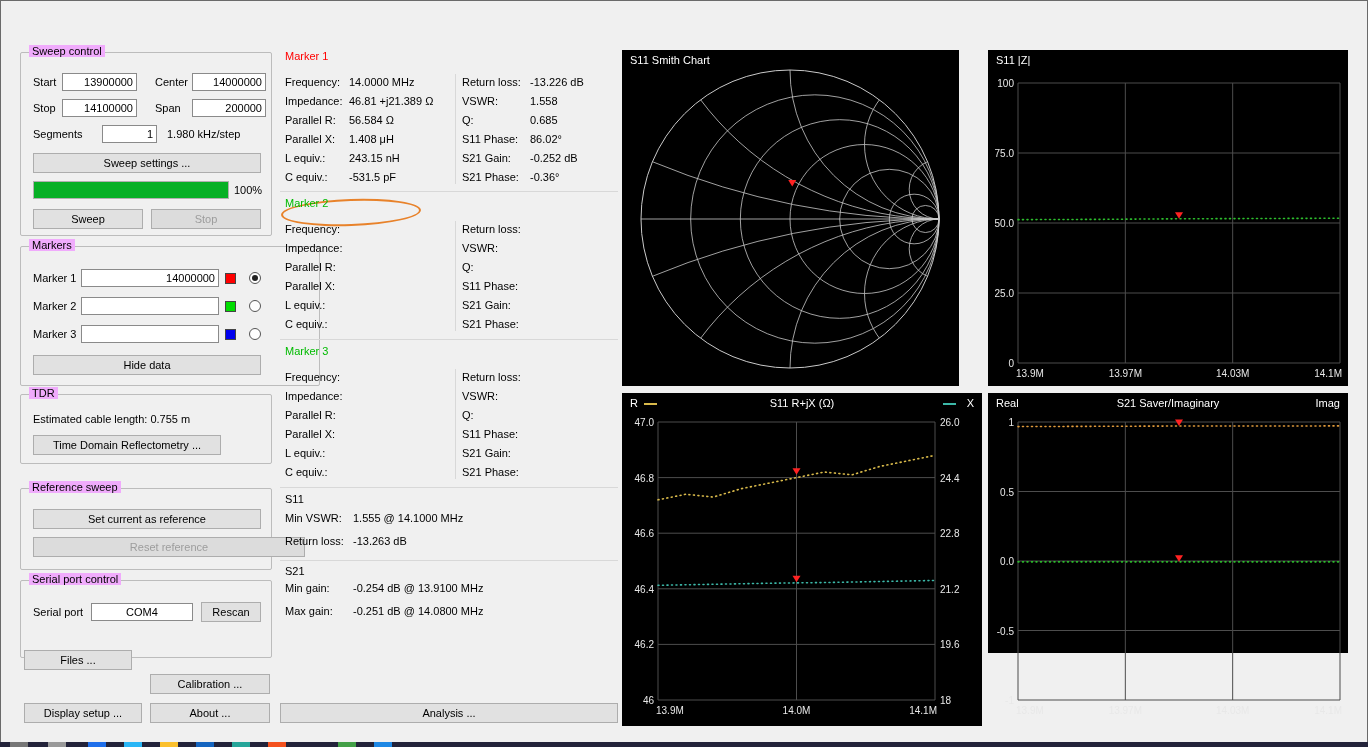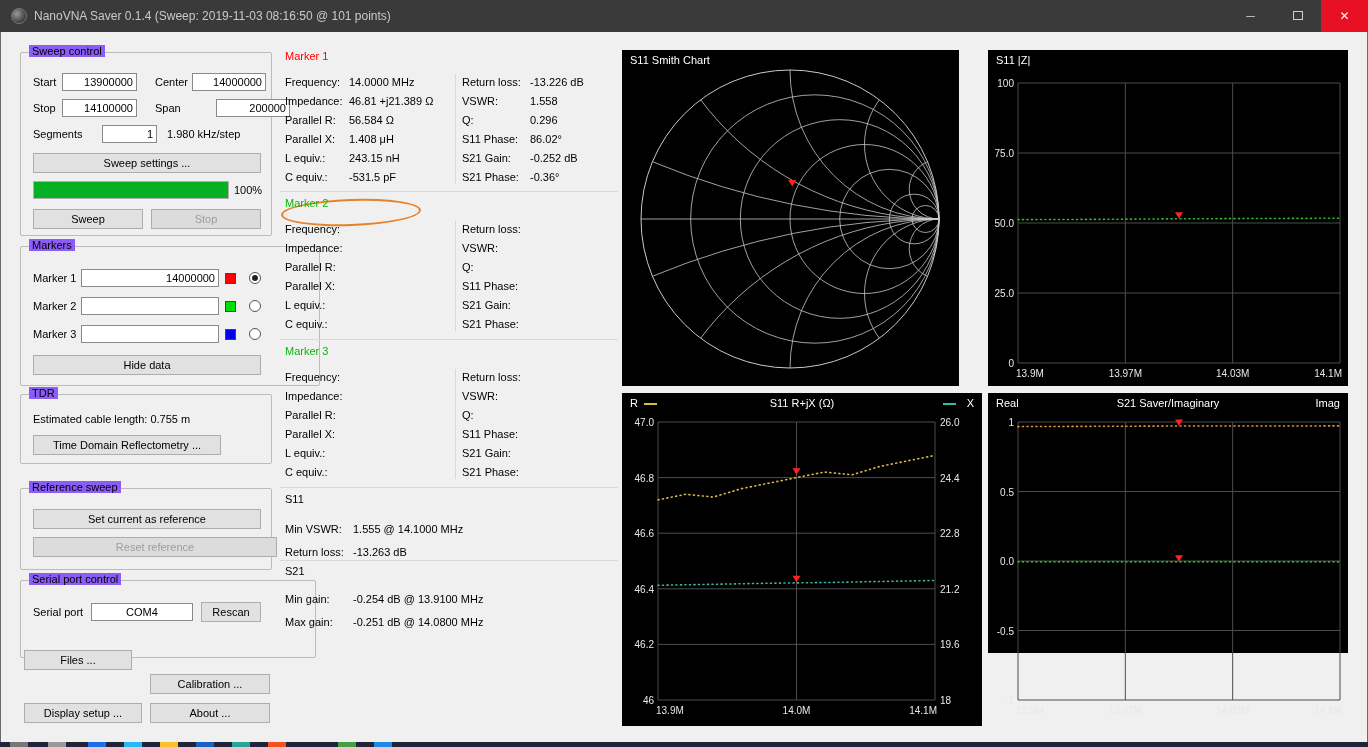--- a/index.html
+++ b/index.html
@@ -13,21 +13,21 @@
               background:radial-gradient(circle at 35% 35%, #9a9a9a, #3d3d3d 70%); border:1px solid #777; }
   .titletext { position:absolute; left:34px; top:0; line-height:32px; font-size:12px; color:#c9c9c9; white-space:nowrap; }
   .tb-btn { position:absolute; top:0; width:47px; height:32px; text-align:center; line-height:32px; color:#cfcfcf; font-size:12px; }
   .tb-min { right:94px; }
   .tb-max { right:47px; }
   .tb-max .maxbox { display:inline-block; width:10px; height:9px; border:1px solid #cfcfcf; margin-top:11px; }
   .tb-close { right:0; background:#e81123; color:#fff; }
 
   
   .group { position:absolute; border:1px solid #bcbcbc; border-radius:2px; }
-  .gtitle { position:absolute; top:-8px; left:8px; background:#8b5cf6; padding:0 3px; white-space:nowrap; }
+  .gtitle { position:absolute; top:-8px; left:8px; background:#f0abfc; padding:0 3px; white-space:nowrap; }
   .lbl { position:absolute; white-space:nowrap; }
   .tin { position:absolute; height:18px; border:1px solid #8a8a8a; background:#fff; font-family:"Liberation Sans",sans-serif;
          font-size:11px; padding:0 3px; }
   .tin.num { text-align:right; }
   .tin.ctr { text-align:center; }
   .btn { position:absolute; height:20px; background:#e1e1e1; border:1px solid #adadad; font-size:11px;
          text-align:center; line-height:18px; cursor:default; white-space:nowrap; }
   .btn.disabled { color:#9d9d9d; background:#dcdcdc; }
   .progress { position:absolute; height:18px; border:1px solid #b0b0b0; background:#e6e6e6; }
   .pfill { height:100%; width:100%; background:#06b025; }
@@ -40,21 +40,21 @@
   .mtitle { position:absolute; left:5px; white-space:nowrap; }
   .mcol { position:absolute; width:170px; }
   .mcol.rightcol { width:156px; }
   .mrow { display:flex; height:19px; align-items:center; }
   .mlabel { flex:none; width:64px; white-space:nowrap; }
   .rightcol .mlabel { width:68px; }
   .mval { white-space:nowrap; }
   .vdiv { position:absolute; left:175px; width:1px; background:#d8d8d8; }
   .hsep { position:absolute; left:0; width:338px; height:1px; background:#d8d8d8; }
   .statcol { position:absolute; left:5px; width:330px; }
-  .statrow { display:flex; height:23px; align-items:flex-end; }
+  .statrow { display:flex; height:23px; align-items:flex-start; }
   .statrow .mlabel { width:68px; }
   .ellipse-annot { position:absolute; left:-4px; top:127px; width:140px; height:27px; border:2px solid #e8822a;
                    border-radius:50%; transform:rotate(-2deg); pointer-events:none; }
 
   
   .chart { position:absolute; background:#000; }
   .ctitle { position:absolute; left:8px; top:4px; color:#fff; white-space:nowrap; }
   .ctitle.centered { left:0; right:0; text-align:center; }
   .clabel-left { position:absolute; left:8px; top:4px; color:#fff; }
   .clabel-right { position:absolute; right:8px; top:4px; color:#fff; }
@@ -65,38 +65,31 @@
 
   
   .taskbar { position:absolute; left:0; top:742px; width:1368px; height:5px; background:#23233a; }
   .tb-ic { position:absolute; top:0; width:18px; height:5px; }
 </style>
 </head>
 <body>
 
 <div class="screen">
 
-  <div class="titlebar">
-    <span class="app-icon"></span>
-    <span class="titletext">NanoVNA Saver 0.1.4 (Sweep: 2019-11-03 08:16:50 @ 101 points)</span>
-    <div class="tb-btn tb-min"><span>─</span></div>
-    <div class="tb-btn tb-max"><span class="maxbox"></span></div>
-    <div class="tb-btn tb-close"><span>✕</span></div>
-  </div>
 
   <div class="group" style="left:20px;top:52px;width:252px;height:184px">
     <span class="gtitle">Sweep control</span>
     <span class="lbl" style="left:12px;top:23px">Start</span>
     <input class="tin num" style="left: 41px; top: 20px; width: 75px;" value="13900000">
     <span class="lbl" style="left:134px;top:23px">Center</span>
     <input class="tin num" style="left: 171px; top: 20px; width: 74px;" value="14000000">
     <span class="lbl" style="left:12px;top:49px">Stop</span>
     <input class="tin num" style="left: 41px; top: 46px; width: 75px;" value="14100000">
     <span class="lbl" style="left:134px;top:49px">Span</span>
-    <input class="tin num" style="left: 171px; top: 46px; width: 74px; margin-left: 24px;" value="200000">
+    <input class="tin num" style="left: 171px; top: 46px; width: 74px;" value="200000">
     <span class="lbl" style="left:12px;top:75px">Segments</span>
     <input class="tin num" style="left: 81px; top: 72px; width: 55px;" value="1">
     <span class="lbl" style="left:146px;top:75px">1.980 kHz/step</span>
     <div class="btn" style="left:12px;top:100px;width:228px">Sweep settings ...</div>
     <div class="progress" style="left:12px;top:128px;width:196px">
         <div class="pfill" style="width: 100%; background: rgb(6, 176, 37);"></div>
       </div>
     <span class="lbl" style="left:213px;top:131px">100%</span>
     <div class="btn" style="left:12px;top:156px;width:110px">Sweep</div>
     <div class="btn disabled" style="left:130px;top:156px;width:110px">Stop</div>
@@ -121,24 +114,24 @@
 
   <div class="group" style="left:20px;top:394px;width:252px;height:70px">
     <span class="gtitle">TDR</span>
     <span class="lbl" style="left:12px;top:18px">Estimated cable length: 0.755 m</span>
     <div class="btn" style="left:12px;top:40px;width:188px">Time Domain Reflectometry ...</div>
   </div>
 
   <div class="group" style="left:20px;top:488px;width:252px;height:82px">
     <span class="gtitle">Reference sweep</span>
     <div class="btn" style="left:12px;top:20px;width:228px">Set current as reference</div>
-    <div class="btn disabled" style="left:12px;top:48px;width:244px">Reset reference</div>
-  </div>
-
-  <div class="group" style="left:20px;top:580px;width:296px;height:78px">
+    <div class="btn disabled" style="left:12px;top:48px;width:272px">Reset reference</div>
+  </div>
+
+  <div class="group" style="left:20px;top:580px;width:252px;height:78px">
     <span class="gtitle">Serial port control</span>
     <span class="lbl" style="left:12px;top:25px">Serial port</span>
     <input class="tin ctr" style="left: 70px; top: 22px; width: 102px;" value="COM4">
     <div class="btn" style="left:180px;top:21px;width:60px">Rescan</div>
   </div>
 
   <div class="btn" style="left:24px;top:650px;width:108px">Files ...</div>
   <div class="btn" style="left:150px;top:674px;width:120px">Calibration ...</div>
   <div class="btn" style="left:24px;top:703px;width:118px">Display setup ...</div>
   <div class="btn" style="left:150px;top:703px;width:120px">About ...</div>
@@ -178,21 +171,21 @@
       <div class="mrow">
           <span class="mlabel">Return loss:</span>
           <span class="mval">-13.226 dB</span>
         </div>
       <div class="mrow">
           <span class="mlabel">VSWR:</span>
           <span class="mval">1.558</span>
         </div>
       <div class="mrow">
           <span class="mlabel">Q:</span>
-          <span class="mval">0.296</span>
+          <span class="mval">0.685</span>
         </div>
       <div class="mrow">
           <span class="mlabel">S11 Phase:</span>
           <span class="mval">86.02°</span>
         </div>
       <div class="mrow">
           <span class="mlabel">S21 Gain:</span>
           <span class="mval">-0.252 dB</span>
         </div>
       <div class="mrow">
@@ -333,20 +326,21 @@
           <span class="mlabel">Min gain:</span>
           <span class="mval">-0.254 dB @ 13.9100 MHz</span>
         </div>
       <div class="statrow">
           <span class="mlabel">Max gain:</span>
           <span class="mval">-0.251 dB @ 14.0800 MHz</span>
         </div>
     </div>
   </div>
 
+  <div class="btn" style="left:280px;top:703px;width:338px">Analysis ...</div>
 
   <div class="chart" style="left:622px;top:50px;width:337px;height:336px">
     <span class="ctitle">S11 Smith Chart</span>
     <svg id="svg-smith" width="337" height="336">
         <defs>
           <clipPath id="smithclip">
             <circle cx="168" cy="169" r="149"></circle>
           </clipPath>
         </defs>
         <circle cx="168" cy="169" r="149" fill="none" stroke="#c9c9c9" stroke-width="1"></circle>

